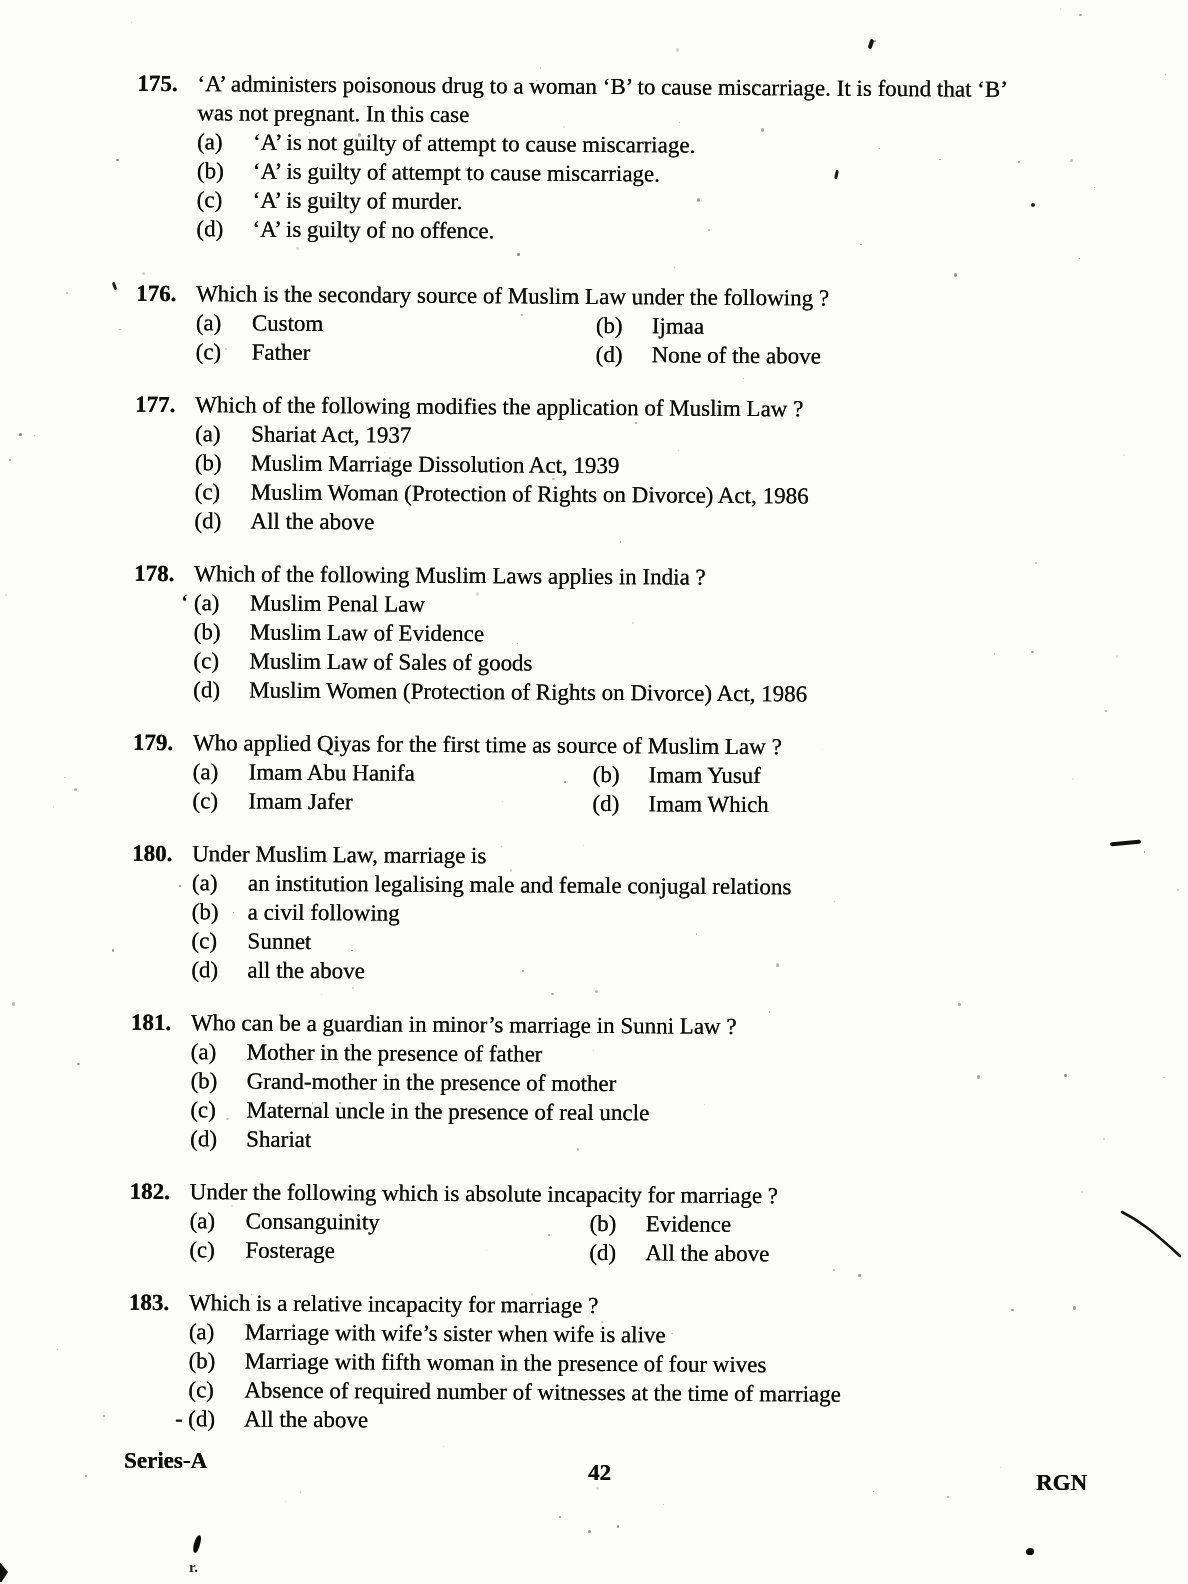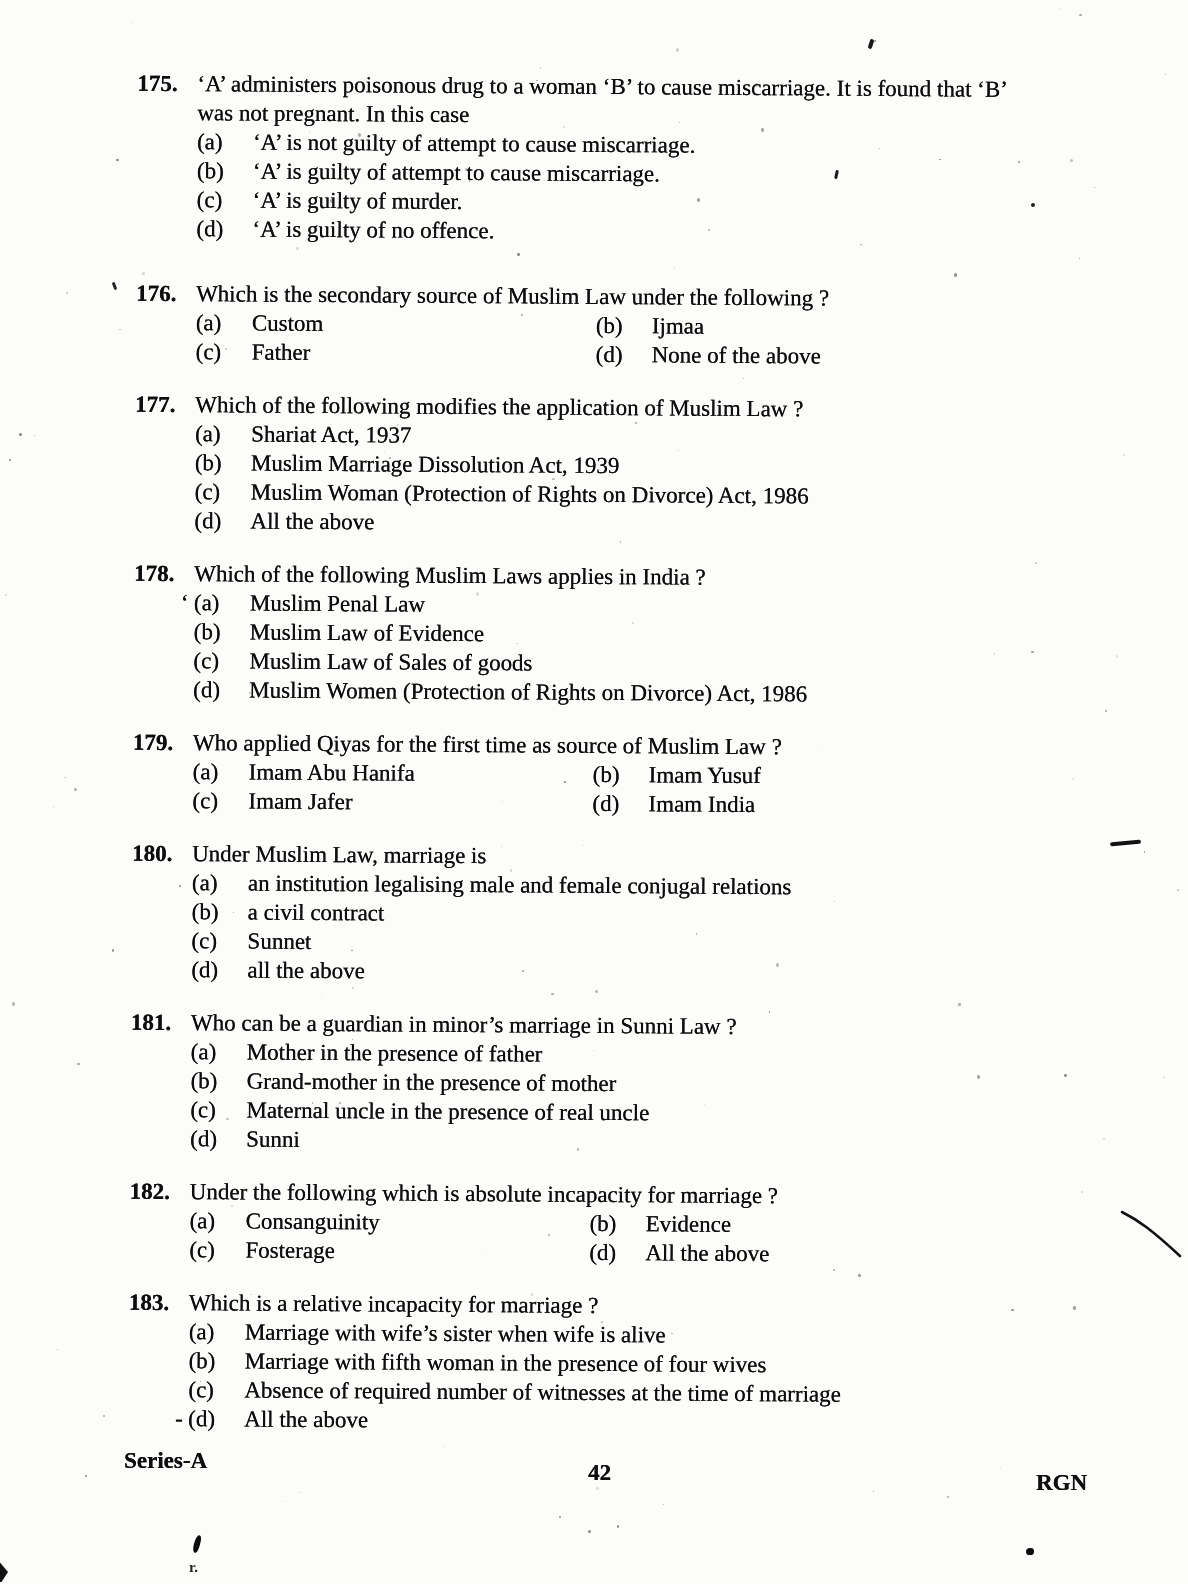--- a/index.html
+++ b/index.html
@@ -164,36 +164,36 @@
                 <span class="otext">Imam Yusuf</span>
               </div>
             </div>
             <div class="optrow">
               <div class="opt c1">
                 <span class="letter">(c)</span>
                 <span class="otext">Imam Jafer</span>
               </div>
               <div class="opt c2">
                 <span class="letter">(d)</span>
-                <span class="otext">Imam India</span>
+                <span class="otext">Imam Which</span>
               </div>
             </div>
           </div>
         </div>
         <div class="question">
           <div class="qnum">180.</div>
           <div class="qbody">
             <div class="qline">Under Muslim Law, marriage is</div>
             <div class="opt">
               <span class="letter">(a)</span>
               <span class="otext">an institution legalising male and female conjugal relations</span>
             </div>
             <div class="opt">
               <span class="letter">(b)</span>
-              <span class="otext">a civil contract</span>
+              <span class="otext">a civil following</span>
             </div>
             <div class="opt">
               <span class="letter">(c)</span>
               <span class="otext">Sunnet</span>
             </div>
             <div class="opt">
               <span class="letter">(d)</span>
               <span class="otext">all the above</span>
             </div>
           </div>
@@ -209,21 +209,21 @@
             <div class="opt">
               <span class="letter">(b)</span>
               <span class="otext">Grand-mother in the presence of mother</span>
             </div>
             <div class="opt">
               <span class="letter">(c)</span>
               <span class="otext">Maternal uncle in the presence of real uncle</span>
             </div>
             <div class="opt">
               <span class="letter">(d)</span>
-              <span class="otext">Sunni</span>
+              <span class="otext">Shariat</span>
             </div>
           </div>
         </div>
         <div class="question">
           <div class="qnum">182.</div>
           <div class="qbody">
             <div class="qline">Under the following which is absolute incapacity for marriage ?</div>
             <div class="optrow">
               <div class="opt c1">
                 <span class="letter">(a)</span>

